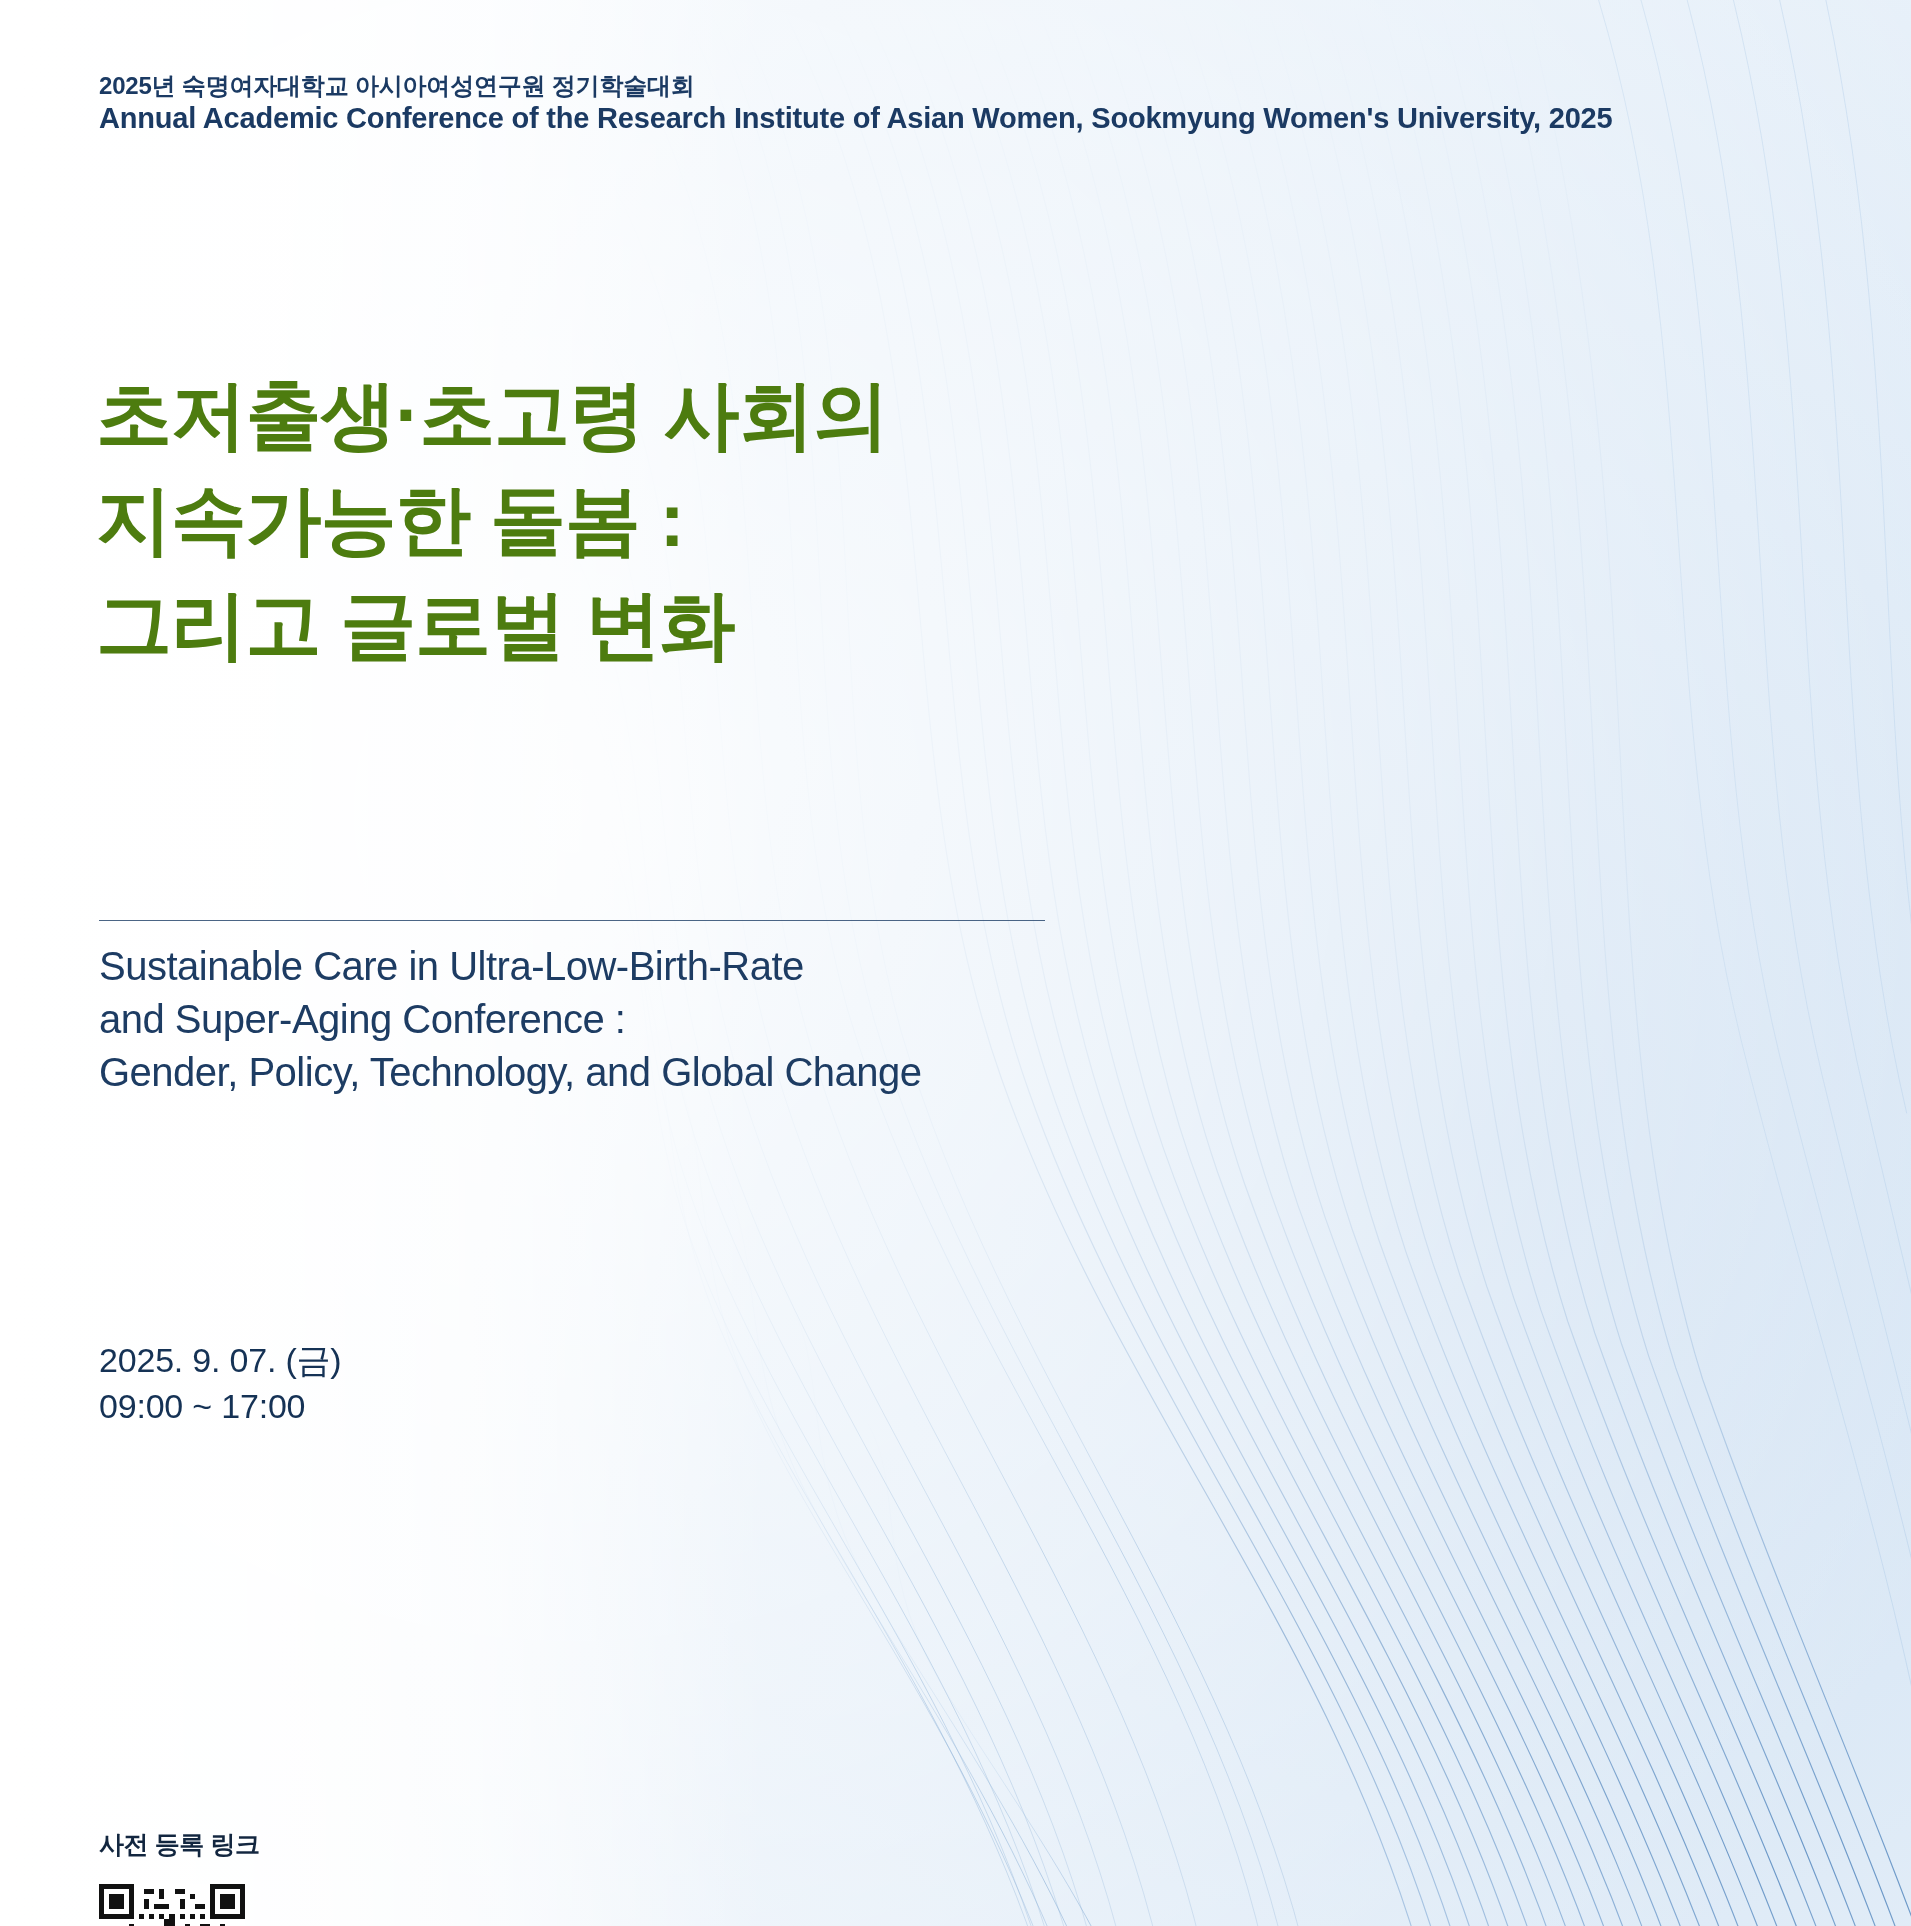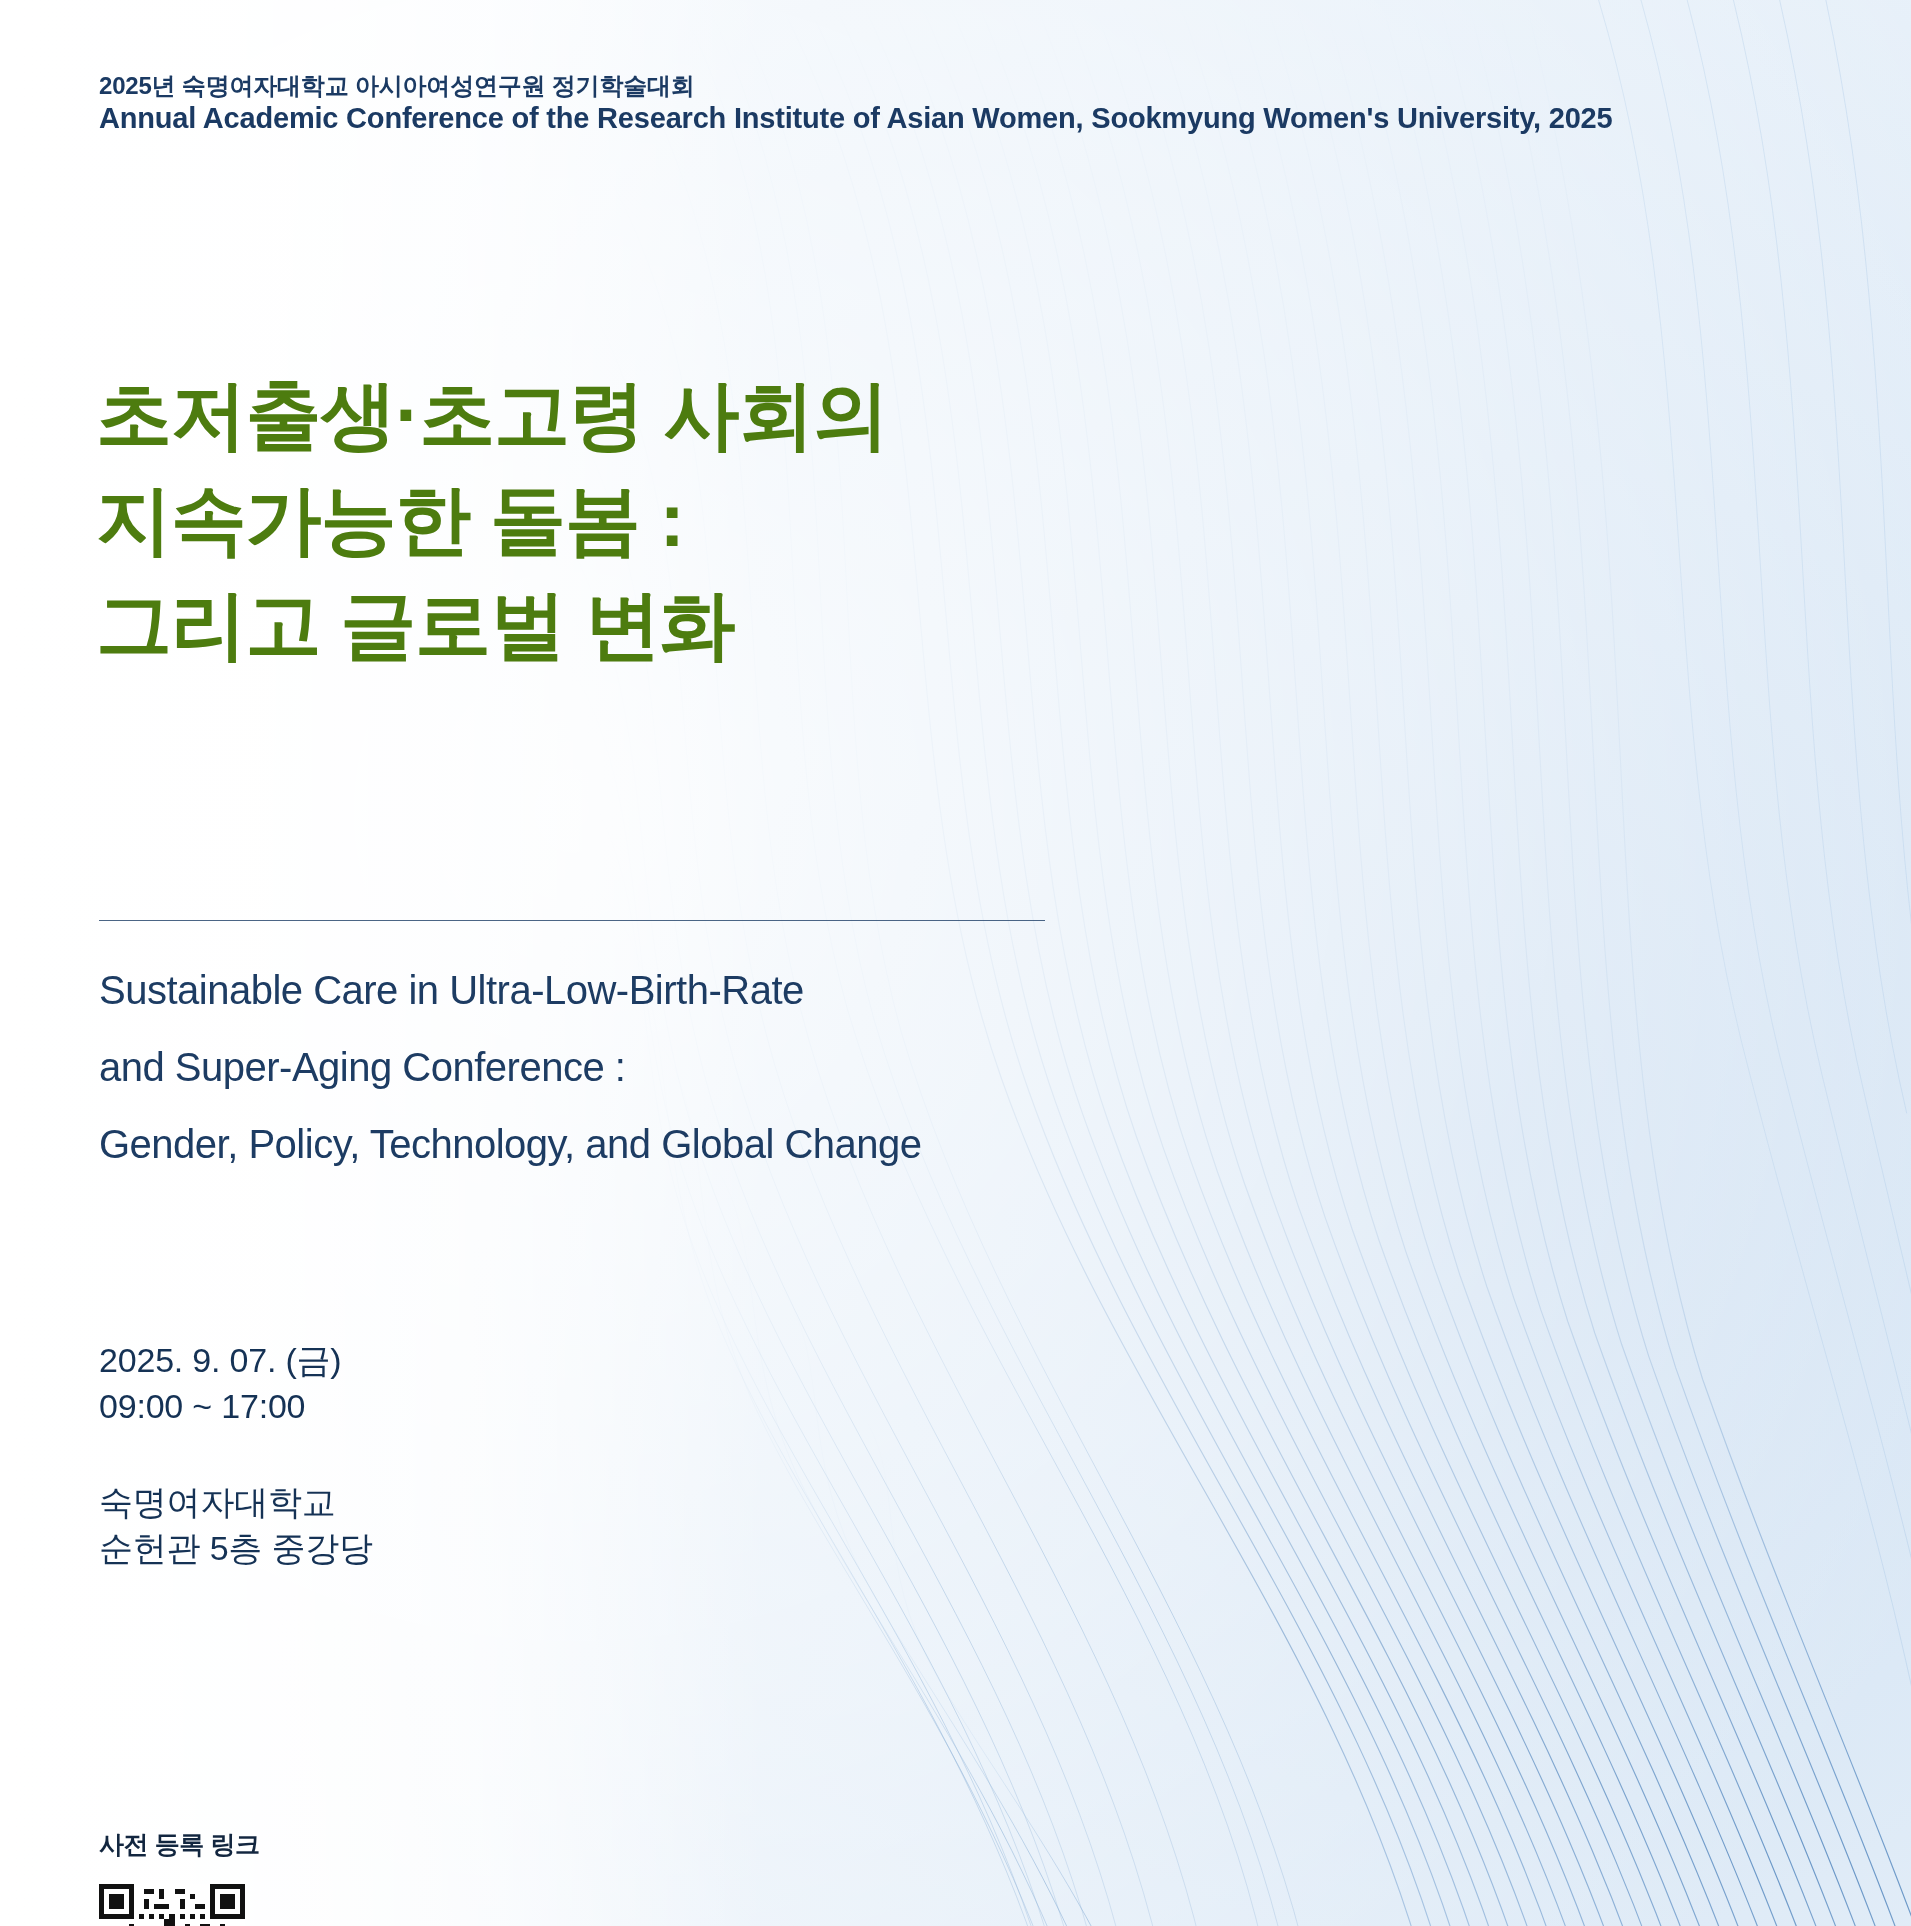--- a/index.html
+++ b/index.html
@@ -101,21 +101,21 @@
   .title-en {
     position: absolute;
     left: 99px;
     top: 940px;
     color: #1d3c63;
     font-size: 40px;
     line-height: 1.33;
     letter-spacing: -0.5px;
     white-space: nowrap;
   }
-  .title-en .eline { display: block; margin-top: 24px; }
+  .title-en .eline { display: block; }
 
   .when {
     position: absolute;
     left: 99px;
     top: 1337px;
     color: #153255;
     font-size: 34px;
     line-height: 1.36;
     letter-spacing: -0.2px;
     white-space: nowrap;
@@ -259,24 +259,20 @@
       <span class="eline">Sustainable Care in Ultra-Low-Birth-Rate</span>
       <span class="eline">and Super-Aging Conference :</span>
       <span class="eline">Gender, Policy, Technology, and Global Change</span>
     </div>
 
     <div class="when">
       <span class="wline">2025. 9. 07. (금)</span>
       <span class="wline">09:00 ~ 17:00</span>
     </div>
 
-    <div class="where">
-      <span class="wline">숙명여자대학교</span>
-      <span class="wline">순헌관 5층 중강당</span>
-    </div>
 
     <div class="reg-heading">사전 등록 링크</div>
 
     <div class="qr-box">
       <svg width="146" height="146" viewBox="0 0 29 29" shape-rendering="crispEdges">
         <rect width="29" height="29" fill="#ffffff"></rect>
         <g fill="#111111">
 
           <rect x="0" y="0" width="7" height="1"></rect>
             <rect x="0" y="6" width="7" height="1"></rect>

